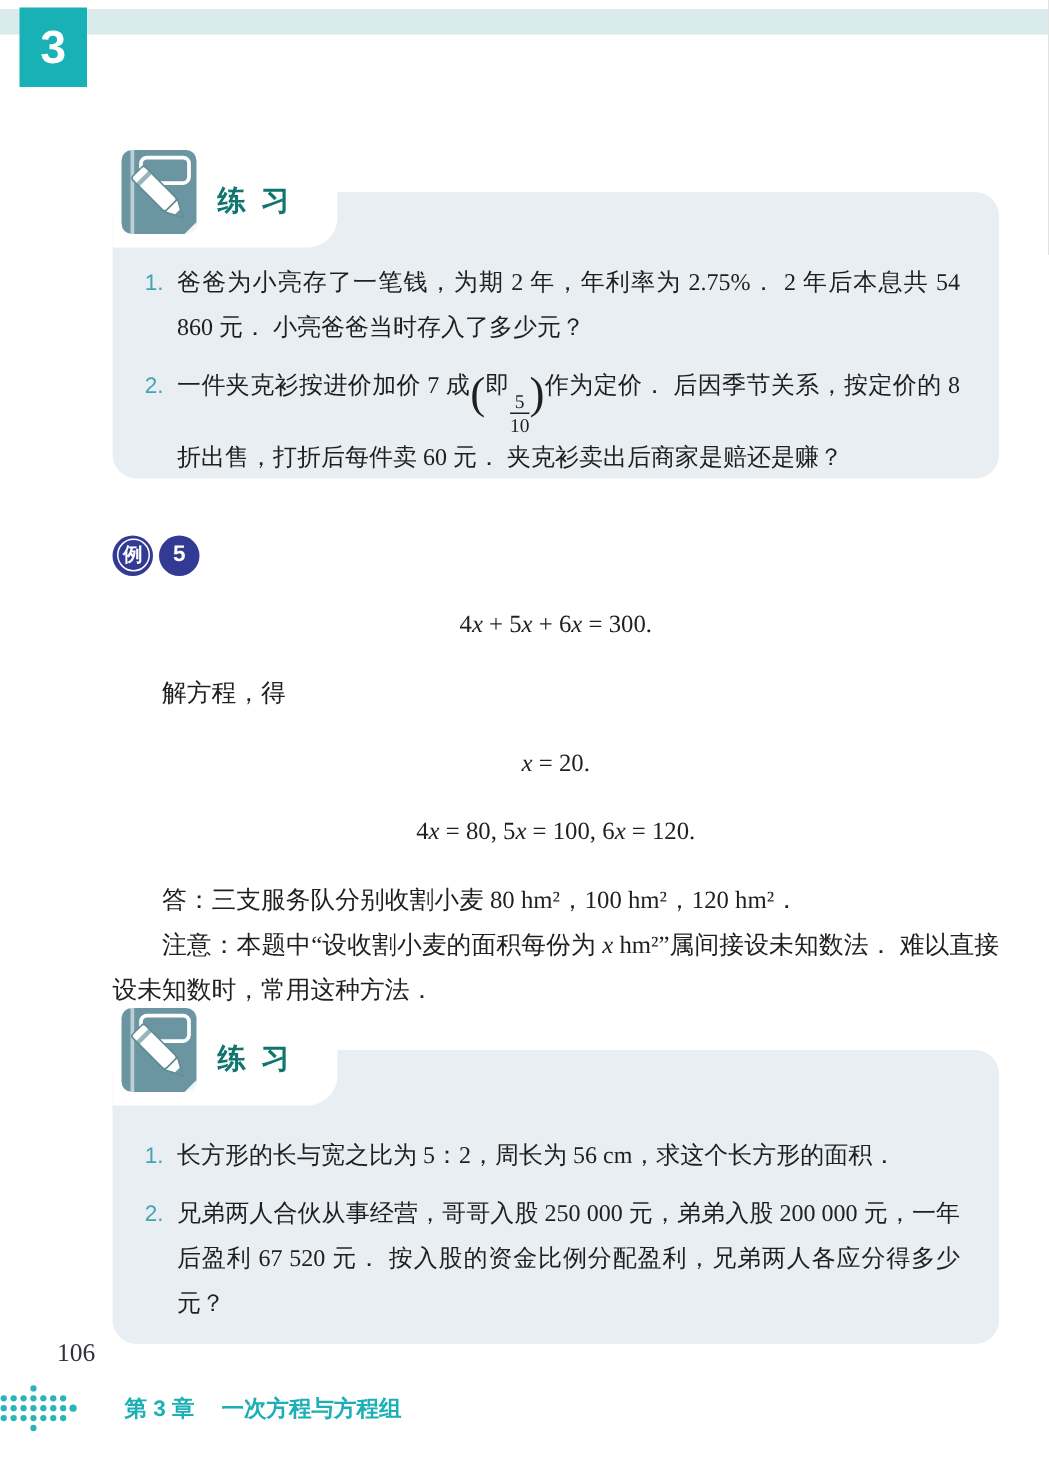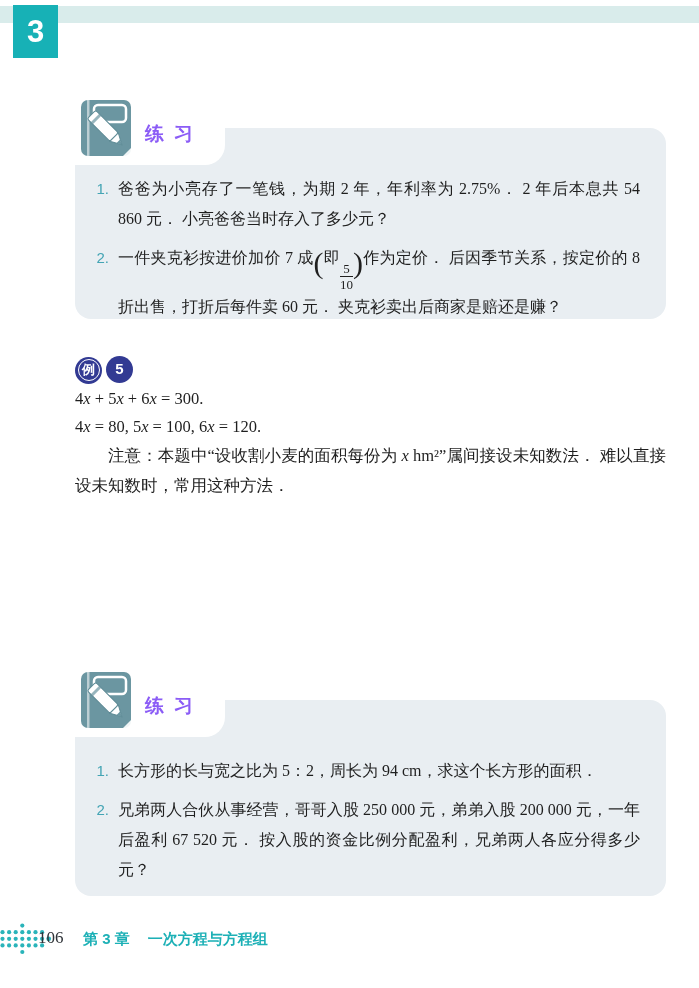--- a/index.html
+++ b/index.html
@@ -21,21 +21,21 @@
   .practice { position:absolute; left:75px; width:591px; }
   .practice-bg { position:absolute; inset:0; background:#e9eef2; border-radius:16px; }
   .practice-notch {
     position:absolute; left:0; top:0; width:150px; height:37px;
     background:#fff; border-bottom-right-radius:20px;
   }
   .book-icon { position:absolute; left:2px; top:-30px; width:58px; height:62px; }
   .practice-label {
     position:absolute; left:70px; top:-7px;
     font-family:"Liberation Sans","DejaVu Sans",sans-serif; font-weight:bold;
-    font-size:19px; letter-spacing:10px; color:#8b5cf6;text-align:center;
+    font-size:19px; letter-spacing:10px; color:#0f766e;text-align:center;
   }
   .practice-items { position:relative; padding:46px 26px 0 17px; }
   #practice2 .practice-items { padding-top:56px; }
   .p-item { display:flex; gap:9px; font-size:16px; line-height:30px; margin-bottom:9px; }
   .p-num {
     color:#43a4b4; min-width:17px; text-align:right; flex:0 0 auto;
     font-family:"Liberation Sans","DejaVu Sans",sans-serif; font-size:15px;
   }
   .p-text { flex:1; text-align:justify; }
 
@@ -53,26 +53,26 @@
            vertical-align:-7px; margin-right:4px;
            font-family:"Liberation Sans","DejaVu Sans",sans-serif; }
   .badge .ring { width:22px; height:22px; border:1px solid #fff; border-radius:50%;
                  display:flex; align-items:center; justify-content:center;
                  color:#fff; font-size:13px; font-weight:bold; }
   .badge.num { margin-right:14px; }
   .badge.num span { color:#fff; font-size:15px; font-weight:bold; }
   .indent { text-indent:2em; }
   .hei { font-family:"Liberation Sans","DejaVu Sans",sans-serif; font-weight:bold;
          margin-right:14px; font-size:16px; }
-  .equation { text-align:left; text-indent:0; line-height:27px; margin:1px 0; }
+  .equation { text-align:center; text-indent:0; line-height:27px; margin:18px 0; }
   .example i, .p-text i { font-family:"Liberation Serif","DejaVu Serif",serif; }
 
   
   .footer-dots { position:absolute; left:0; top:923px; width:54px; height:38px; }
-  .page-num { position:absolute; left:38px; top:928px; font-size:17px; color:#2f3338; }
+  .page-num { position:absolute; left:38px; top:892px; font-size:17px; color:#2f3338; }
   .footer-chapter {
     position:absolute; left:83px; top:930px; color:#1cb0b6;
     font-family:"Liberation Sans","DejaVu Sans",sans-serif; font-weight:bold; font-size:15px;
   }
   .footer-chapter .sep { display:inline-block; width:18px; }
 </style>
 </head>
 <body>
 
 <div class="page">
@@ -113,21 +113,24 @@
     </div>
   </section>
 
   <div class="example">
     <p><span class="badge">
           <span class="ring">例</span>
         </span><span class="badge num">
           <span>5</span>
         </span></p>
     <p class="equation">4<i>x</i> + 5<i>x</i> + 6<i>x</i> = 300.</p>
+    <p class="indent">解方程，得</p>
+    <p class="equation"><i>x</i> = 20.</p>
     <p class="equation">4<i>x</i> = 80,  5<i>x</i> = 100,  6<i>x</i> = 120.</p>
+    <p class="indent">答：三支服务队分别收割小麦 80 hm²，100 hm²，120 hm²．</p>
     <p class="indent">注意：本题中“设收割小麦的面积每份为 <i>x</i> hm²”属间接设未知数法．  难以直接设未知数时，常用这种方法．</p>
   </div>
 
   <section class="practice" id="practice2" style="top:700px;height:196px;">
     <div class="practice-bg"></div>
     <div class="practice-notch"></div>
     <div class="book-icon">
       <svg viewBox="0 0 58 62" width="58" height="62">
         <rect x="4" y="2" width="50" height="56" rx="7" fill="#6b96a1"></rect>
         <rect x="10" y="2" width="2.5" height="56" fill="#ffffff" opacity="0.55"></rect>
@@ -138,21 +141,21 @@
           <polygon points="24,42 36,42 30,53" fill="#ffffff" stroke="#5d8a95" stroke-width="1"></polygon>
           <polygon points="27.5,48 32.5,48 30,53" fill="#6b96a1"></polygon>
         </g>
         <polygon points="46,58 54,50 54,58" fill="#ffffff" opacity="0.9"></polygon>
       </svg>
     </div>
     <span class="practice-label">练习</span>
     <div class="practice-items">
       <div class="p-item">
         <span class="p-num">1.</span>
-        <span class="p-text">长方形的长与宽之比为 5：2，周长为 94 cm，求这个长方形的面积．</span>
+        <span class="p-text">长方形的长与宽之比为 5：2，周长为 56 cm，求这个长方形的面积．</span>
       </div>
       <div class="p-item">
         <span class="p-num">2.</span>
         <span class="p-text">兄弟两人合伙从事经营，哥哥入股 250 000 元，弟弟入股 200 000 元，一年后盈利 67 520 元．  按入股的资金比例分配盈利，兄弟两人各应分得多少元？</span>
       </div>
     </div>
   </section>
 
   <div class="footer-dots">
     <svg viewBox="0 0 54 36" width="54" height="36">

